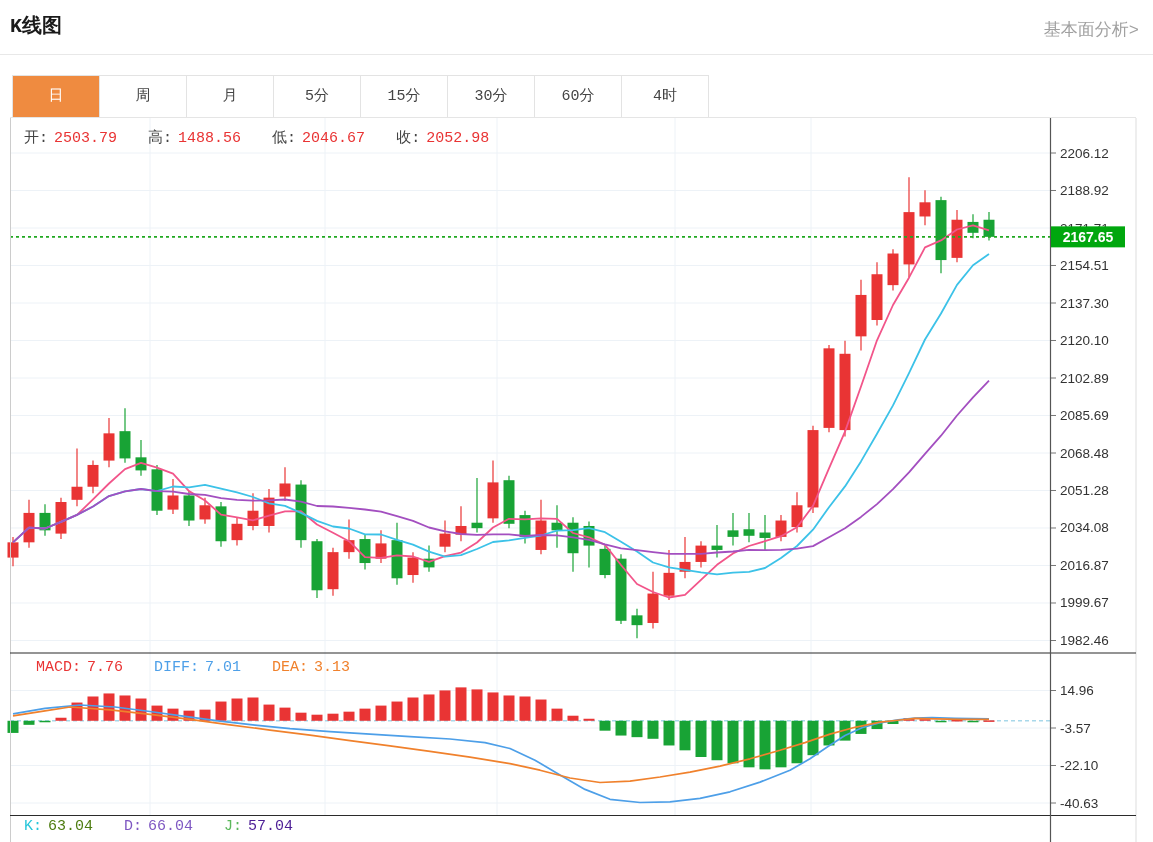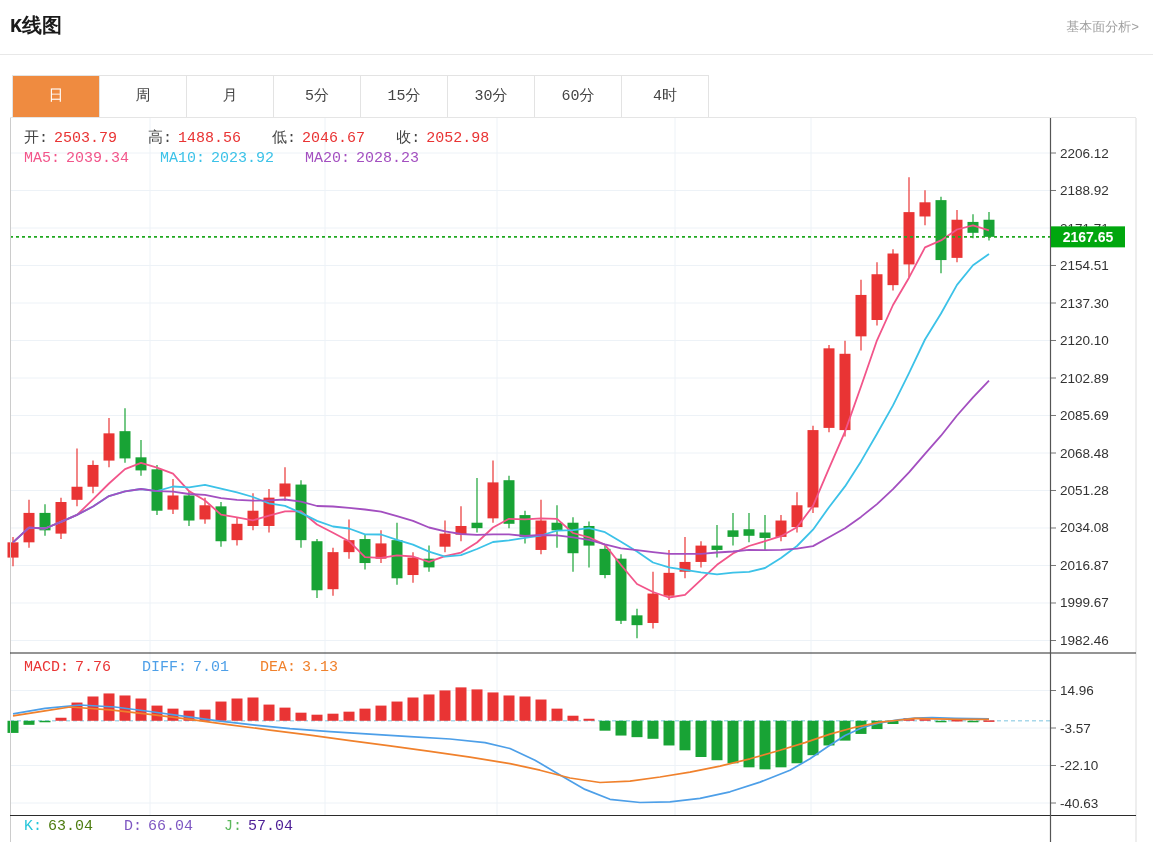--- a/index.html
+++ b/index.html
@@ -2,21 +2,21 @@
 <html><head>
 <meta charset="utf-8">
 <style>
   html,body{margin:0;padding:0;background:#fff;}
   body{width:1153px;height:842px;overflow:hidden;
        font-family:"Liberation Sans","DejaVu Sans",sans-serif;color:#333;}
   #app{position:relative;width:1153px;height:842px;background:#fff;}
   #chart-svg{position:absolute;left:0;top:0;z-index:1;}
   .overlay{position:absolute;z-index:2;font-family:Liberation Mono, monospace;}
   .page-title{left:10px;top:12px;font-size:20px;font-weight:bold;color:#1a1a1a;}
-  .fund-link{right:14px;top:18px;font-size:13px;color:#a0a0a0;cursor:pointer;text-decoration:none;}
+  .fund-link{right:14px;top:18px;font-size:17px;color:#a0a0a0;cursor:pointer;text-decoration:none;}
   .top-divider{left:0;top:54px;width:1153px;height:0;border-top:1px solid #e8e8e8;}
   .tabbar{left:12px;top:75px;display:flex;border:1px solid #e3e3e3;border-bottom:none;}
   .tab{width:86px;height:41px;line-height:41px;text-align:center;font-size:15px;color:#444;
        background:#fff;border-right:1px solid #e3e3e3;cursor:pointer;}
   .tab:last-child{border-right:none;}
   .tab.active{color:#fff;}
   .legend{font-size:15px;white-space:nowrap;}
   .legend span{margin-right:6px;}
   .legend .gap{margin-right:22px;}
   .lbl{color:#444;}
@@ -311,27 +311,22 @@
       <div class="tab">4时</div>
     </div>
 
   <div class="overlay legend" style="left:24px;top:128px;">
     <span class="lbl">开:</span><span class="gap val-red" style="color: rgb(233, 52, 52);">2503.79</span>
     <span class="lbl">高:</span><span class="gap val-red" style="color: rgb(233, 52, 52);">1488.56</span>
     <span class="lbl">低:</span><span class="gap val-red" style="color: rgb(233, 52, 52);">2046.67</span>
     <span class="lbl">收:</span><span class="val-red" style="color: rgb(233, 52, 52);">2052.98</span>
   </div>
 
-  <div class="overlay legend" style="left:24px;top:150px;">
-    <span class="c-ma5" style="color: rgb(242, 85, 138);">MA5:</span><span class="gap c-ma5" style="color: rgb(242, 85, 138);">2039.34</span>
-    <span class="c-ma10" style="color: rgb(60, 194, 232);">MA10:</span><span class="gap c-ma10" style="color: rgb(60, 194, 232);">2023.92</span>
-    <span class="c-ma20" style="color: rgb(163, 79, 192);">MA20:</span><span class="c-ma20" style="color: rgb(163, 79, 192);">2028.23</span>
-  </div>
-
-  <div class="overlay legend" style="left:24px;top:659px;">
+
+  <div class="overlay legend" style="left:36px;top:659px;">
     <span class="c-macd" style="color: rgb(233, 52, 52);">MACD:</span><span class="gap c-macd" style="color: rgb(233, 52, 52);">7.76</span>
     <span class="c-diff" style="color: rgb(77, 159, 232);">DIFF:</span><span class="gap c-diff" style="color: rgb(77, 159, 232);">7.01</span>
     <span class="c-dea" style="color: rgb(240, 129, 44);">DEA:</span><span class="c-dea" style="color: rgb(240, 129, 44);">3.13</span>
   </div>
 
   <div class="overlay legend" style="left:24px;top:818px;">
     <span class="c-k" style="color: rgb(38, 198, 218);">K:</span><span class="gap c-k" style="color: #4d7c0f;">63.04</span>
     <span class="c-d" style="color: rgb(126, 87, 194);">D:</span><span class="gap c-d" style="color: rgb(126, 87, 194); text-align: center;">66.04</span>
     <span class="c-j" style="color: rgb(92, 184, 92);">J:</span><span class="c-j" style="color: #4c1d95;">57.04</span>
   </div>

